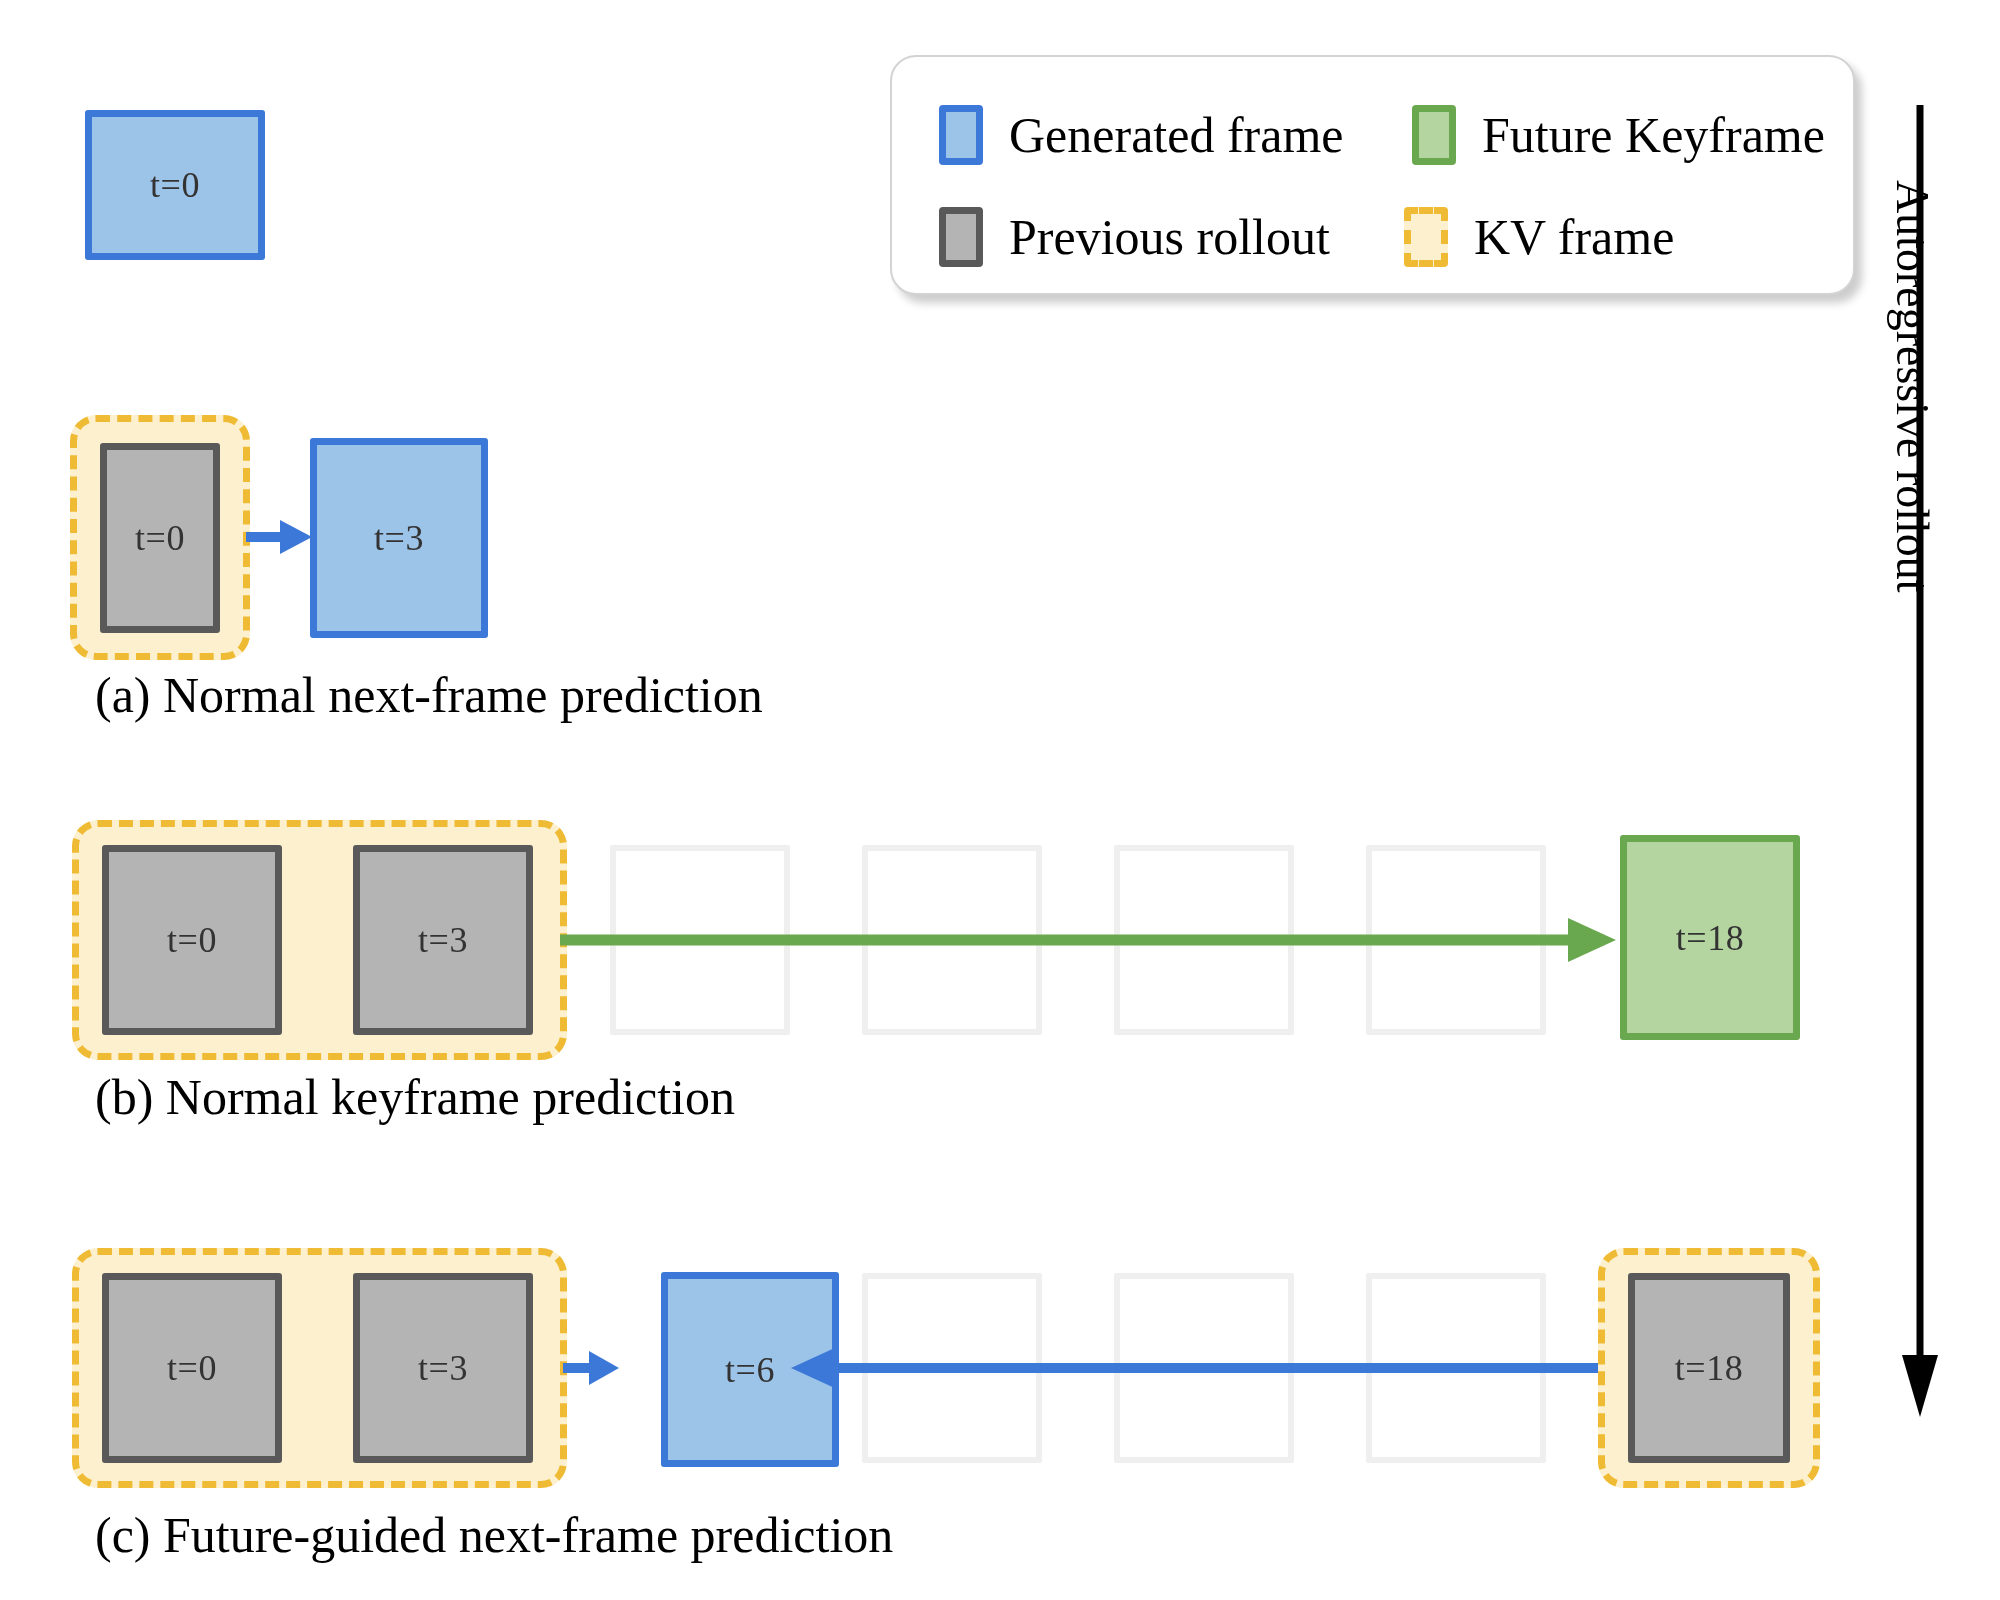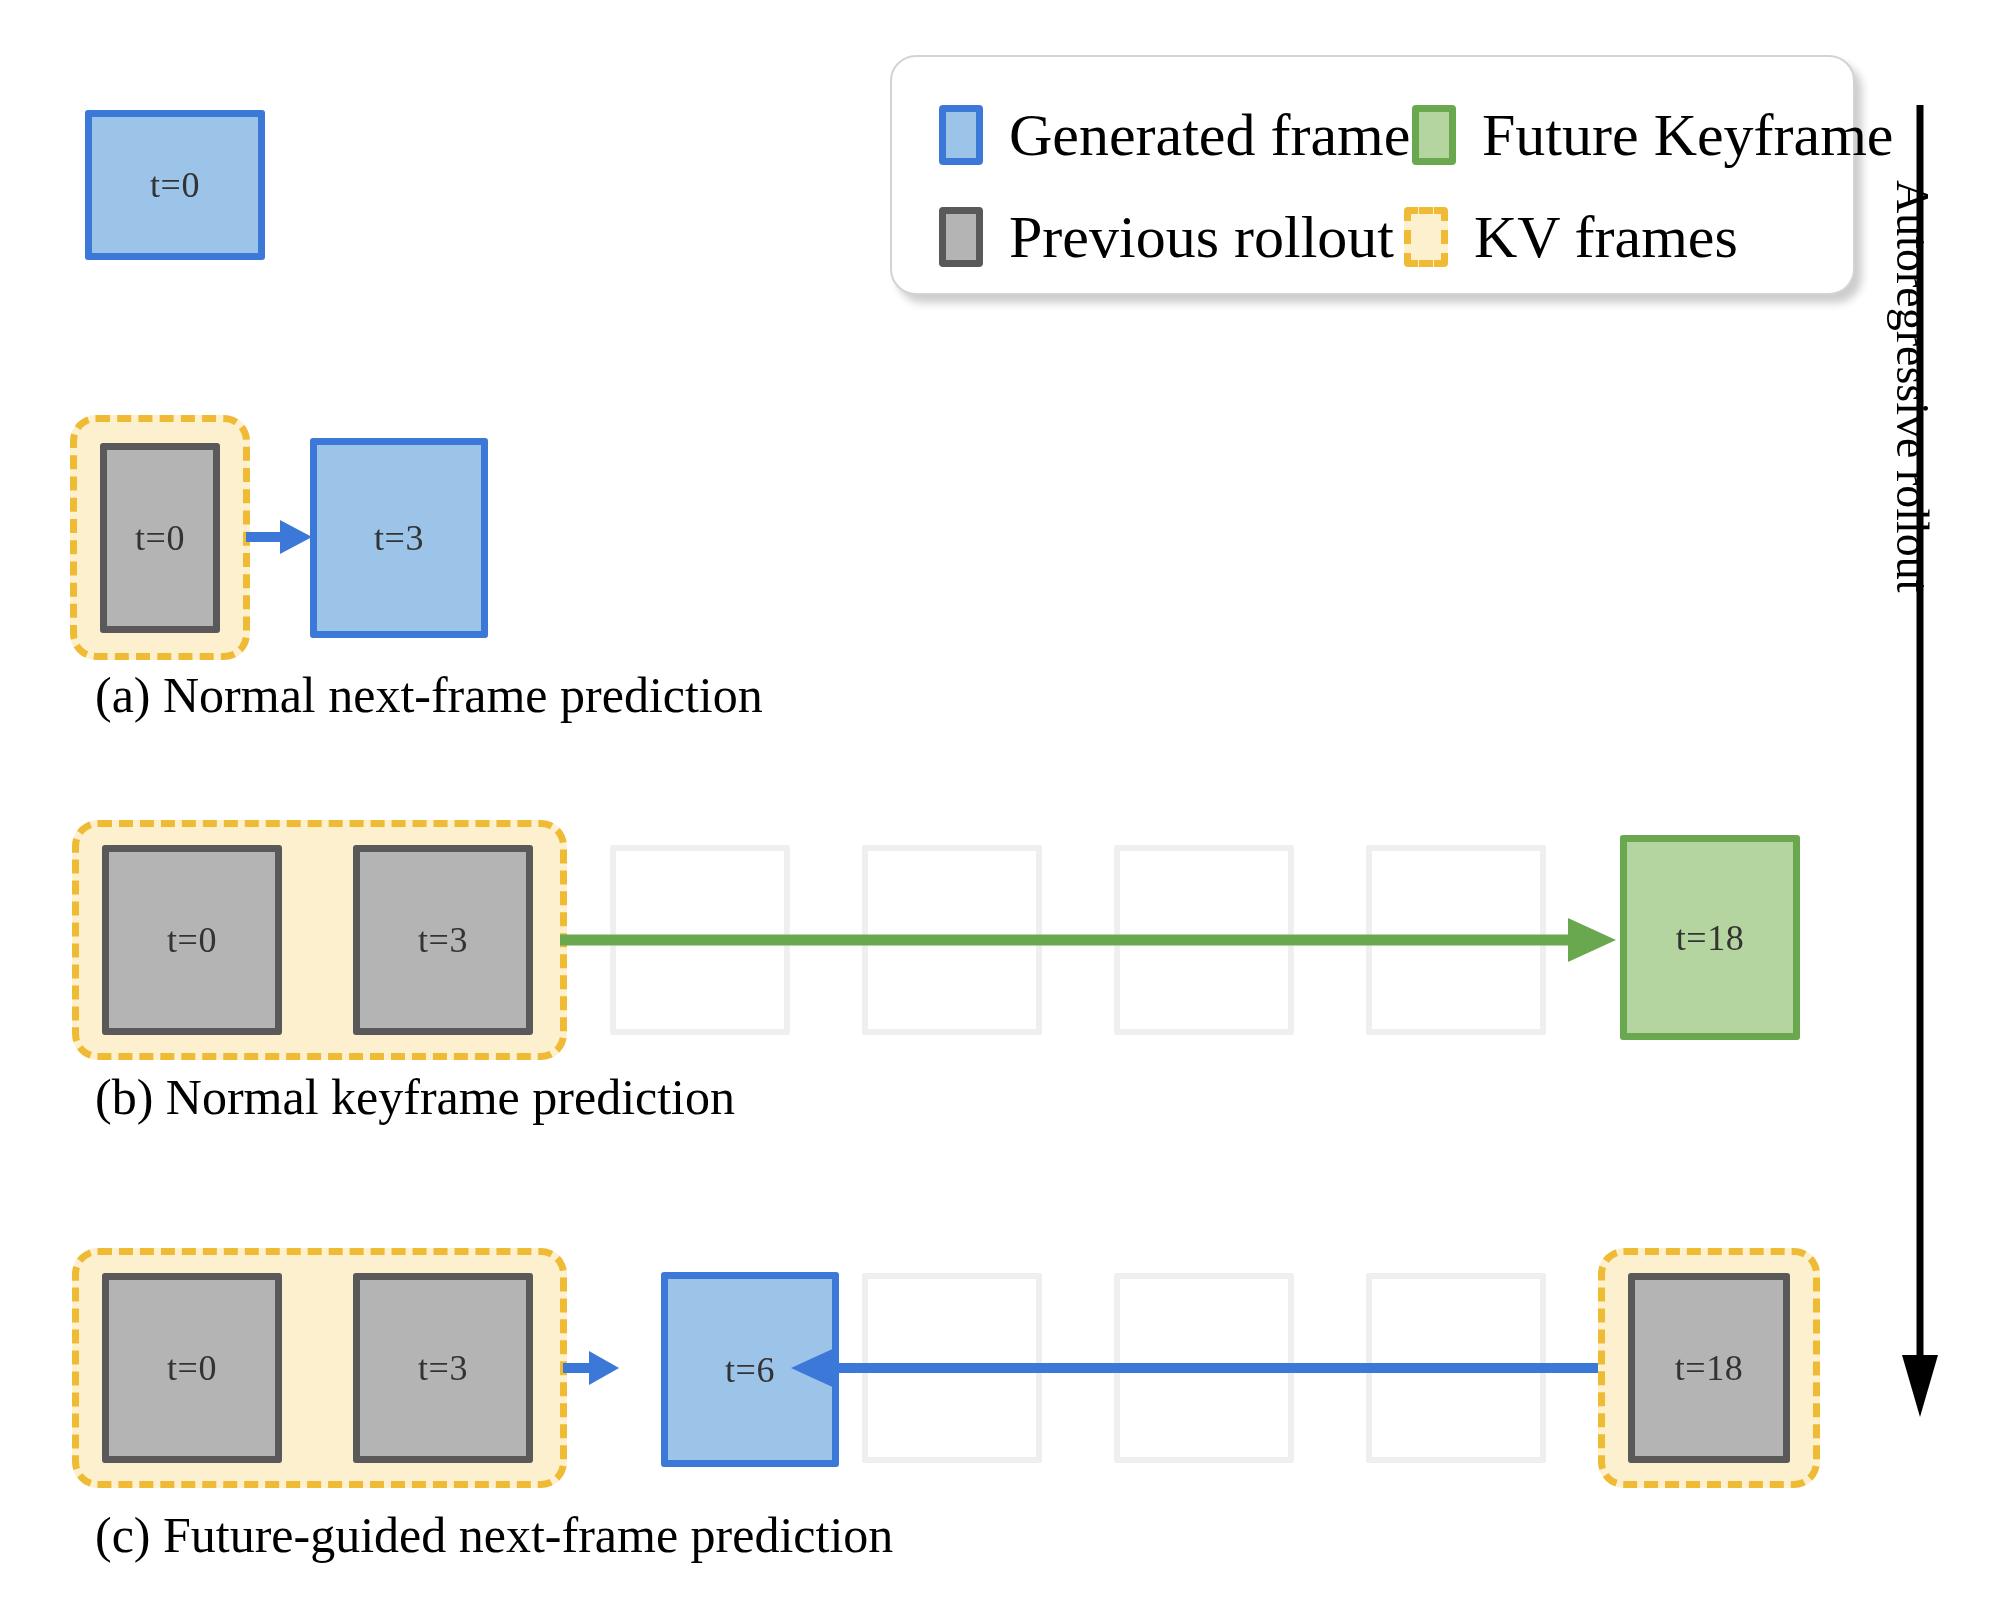--- a/index.html
+++ b/index.html
@@ -101,21 +101,21 @@
     box-sizing: border-box;
     border-radius: 4px;
     flex: 0 0 auto;
   }
   .legend-swatch.blue  { background: #9CC3E8; border: 7px solid #3C78D8; }
   .legend-swatch.gray  { background: #B4B4B4; border: 7px solid #595959; }
   .legend-swatch.green { background: #B5D5A0; border: 7px solid #6AA84F; }
   .legend-swatch.kv    { background: #FDF0CE; border: 7px dashed #EFBB34; }
   .legend-label {
     margin-left: 26px;
-    font-size: 60px;
+    font-size: 50px;
     line-height: 1;
     white-space: nowrap;
     color: #000000;
   }
 
   
   #rollout-axis {
     position: absolute;
     left: 1900px;
     top: 105px;
@@ -156,21 +156,21 @@
       <span class="legend-label">Future Keyframe</span>
     </div>
 
     <div class="legend-item" style="left:47px; top:150px;">
       <span class="legend-swatch gray"></span>
       <span class="legend-label">Previous rollout</span>
     </div>
 
     <div class="legend-item" style="left:512px; top:150px;">
       <span class="legend-swatch kv"></span>
-      <span class="legend-label">KV frames</span>
+      <span class="legend-label">KV frame</span>
     </div>
   </div>
 
   <svg id="rollout-axis" viewBox="0 0 40 1315">
     <line x1="20" y1="0" x2="20" y2="1255" stroke="#000000" stroke-width="7"></line>
     <polygon points="20,1312 2,1250 38,1250" fill="#000000"></polygon>
   </svg>
   <div id="rollout-label">Autoregressive rollout</div>
 
   <div class="kvcache" style="left:70px; top:415px; width:180px; height:245px;"></div>

